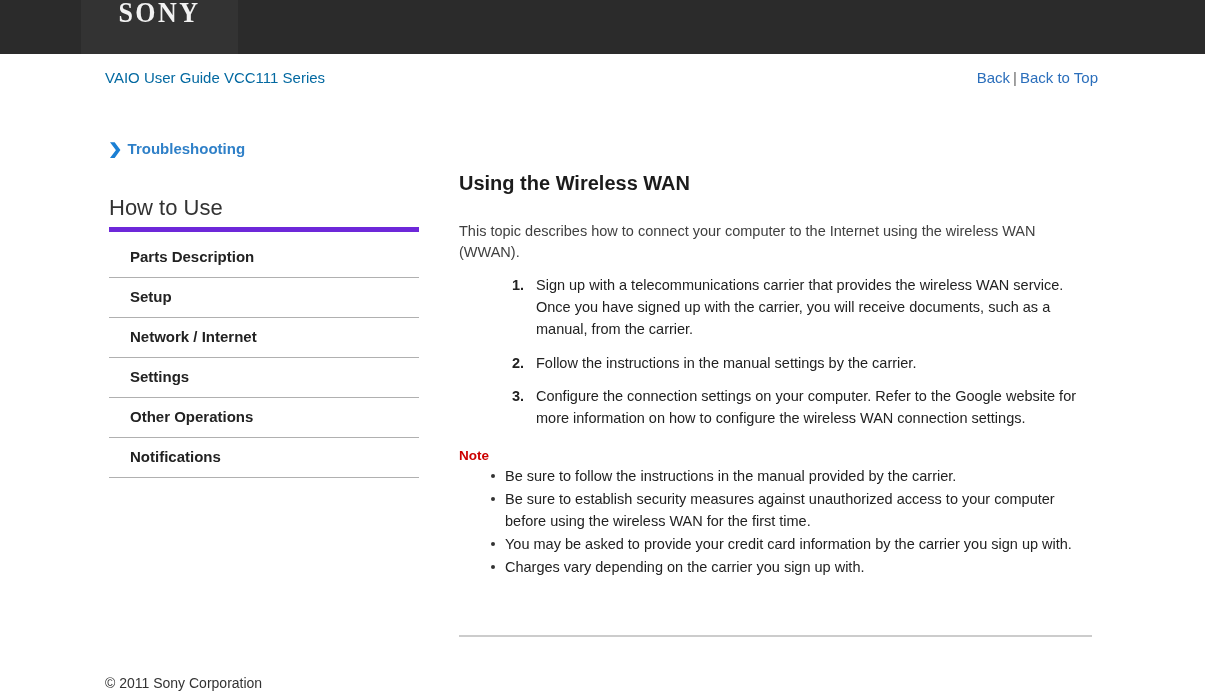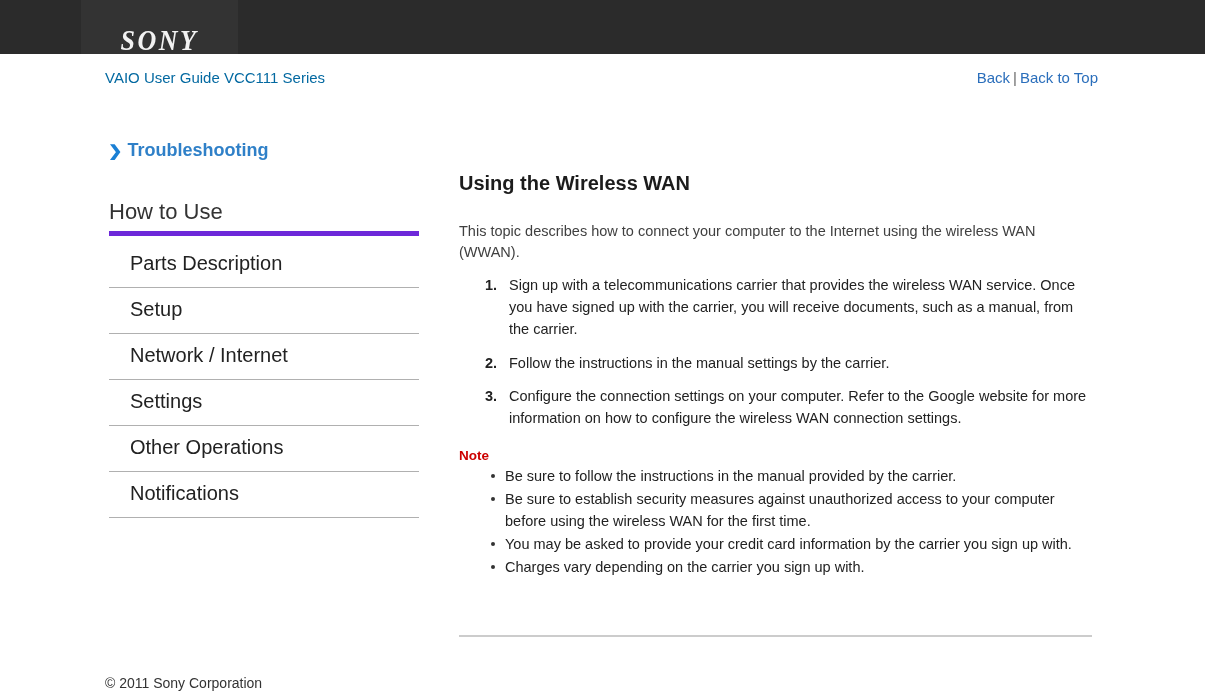--- a/index.html
+++ b/index.html
@@ -26,23 +26,22 @@
     height: 54px;
     background: #2b2b2b;
   }
   #logo-box {
     position: absolute;
     left: 81px; top: 0;
     width: 157px;
     height: 54px;
     background: #333333;
     display: flex;
-    align-items: flex-end;
+    align-items: flex-start;
     justify-content: center;
-    font-style: italic;
   }
   #logo-text {
     color: #f2f2f2;
     font-family: "Liberation Serif", serif;
     font-weight: bold;
     font-size: 26px;
     letter-spacing: 2.5px;
     line-height: 1;
     transform: scaleY(1.12);
   }
@@ -132,37 +131,37 @@
   #troubleshooting-link .chevron {
     color: #1a7fd4;
     font-size: 15px;
     font-weight: bold;
     line-height: 1;
     display: inline-block;
     transform: scaleX(1.15);
   }
   #troubleshooting-link .label {
     color: #2f80c8;
-    font-size: 18px;
+    font-size: 15px;
     font-weight: bold;
   }
   #howtouse-heading {
     font-size: 22px;
     font-weight: normal;
     color: #333333;
     margin: 0 0 6px 0;
     padding: 0 0 6px 0;
     border-bottom: 5px solid #6d28d9;
   }
   .nav-item {
     display: block;
     padding: 10px 0 12px 21px;
     border-bottom: 1px solid #b0b0b0;
-    font-size: 20px;
-    font-weight: normal;
+    font-size: 15px;
+    font-weight: bold;
     color: #222222;
     text-decoration: none;
   }
 
   
   #content {
     position: absolute;
     left: 459px;
     top: 172px;
     width: 634px;
@@ -181,20 +180,21 @@
   }
   ol.steps {
     margin: 0 0 18px 0;
     padding-left: 42px;
     font-size: 14.5px;
     line-height: 1.5;
   }
   ol.steps > li {
     margin-bottom: 12px;
     padding-left: 8px;
+    margin-left: 27px;
   }
   ol.steps > li::marker {
     font-weight: bold;
   }
   #note-heading {
     color: #cc0000;
     font-size: 13.5px;
     font-weight: bold;
     margin: 0 0 2px 0;
   }

